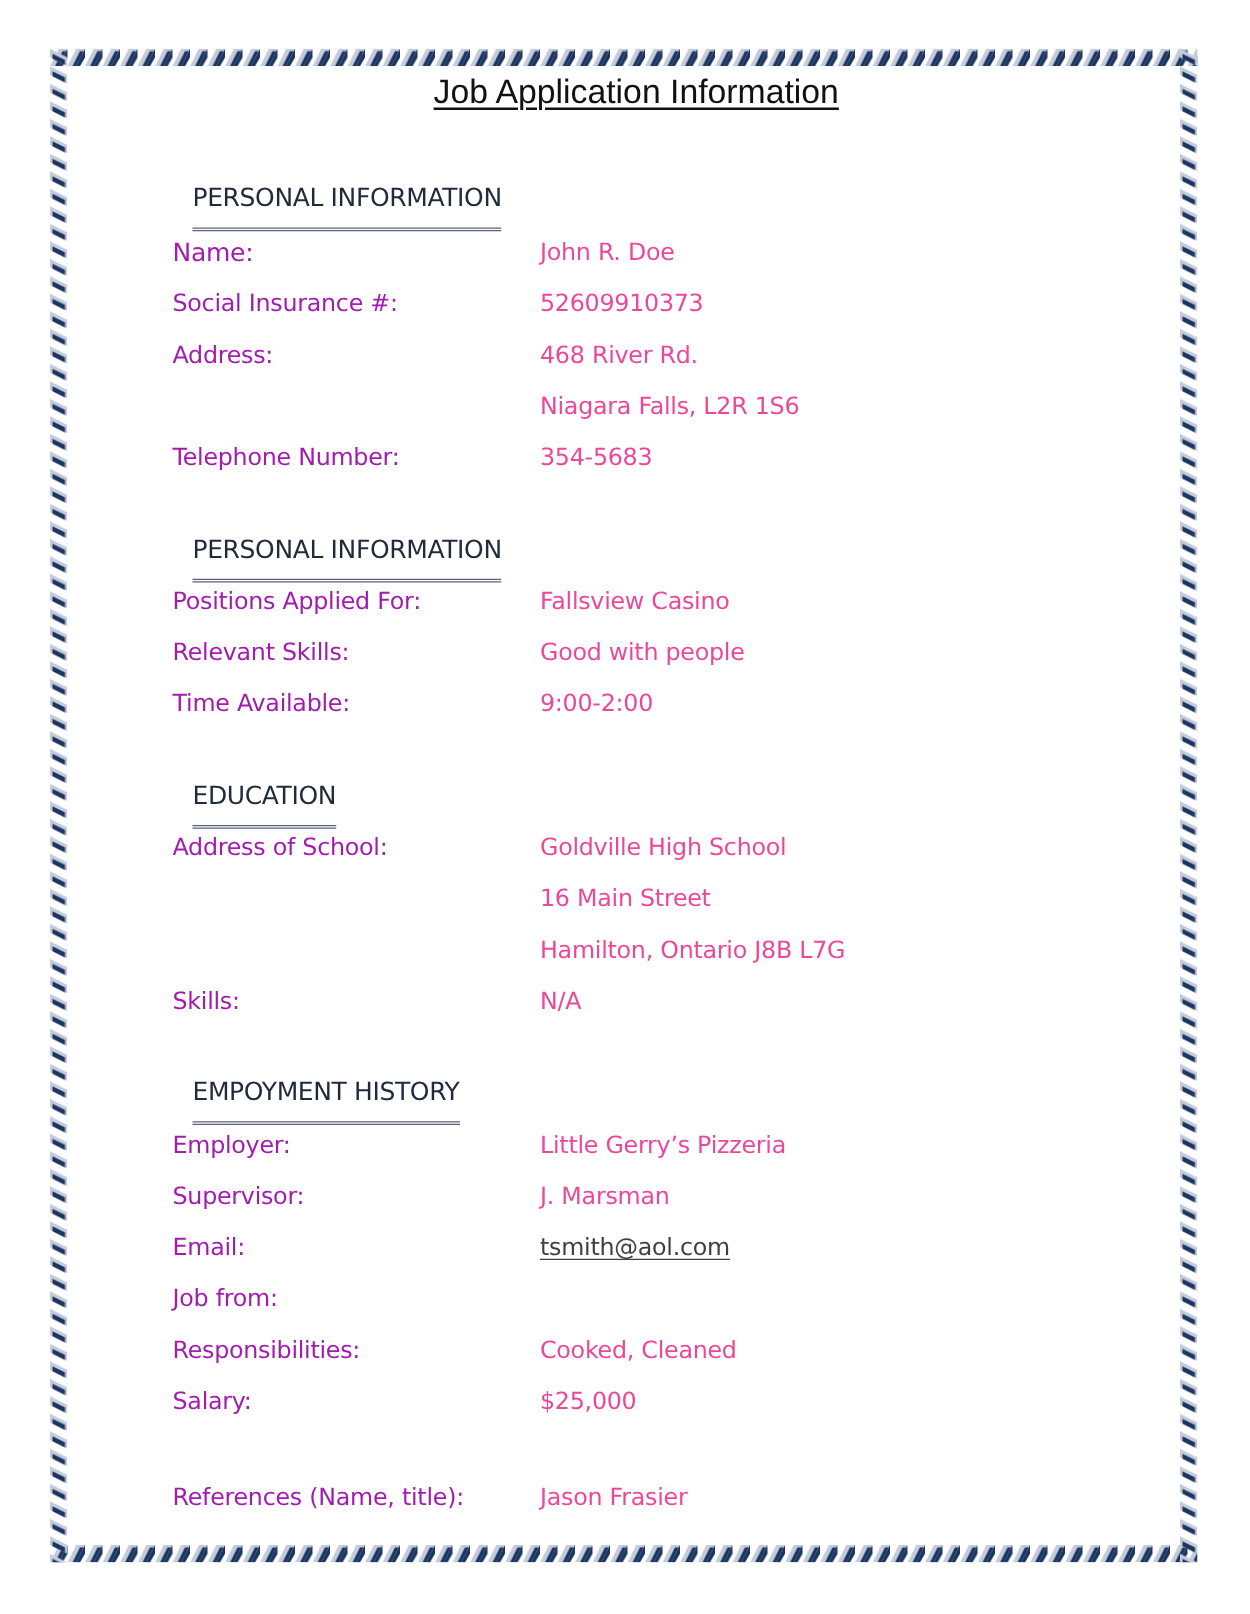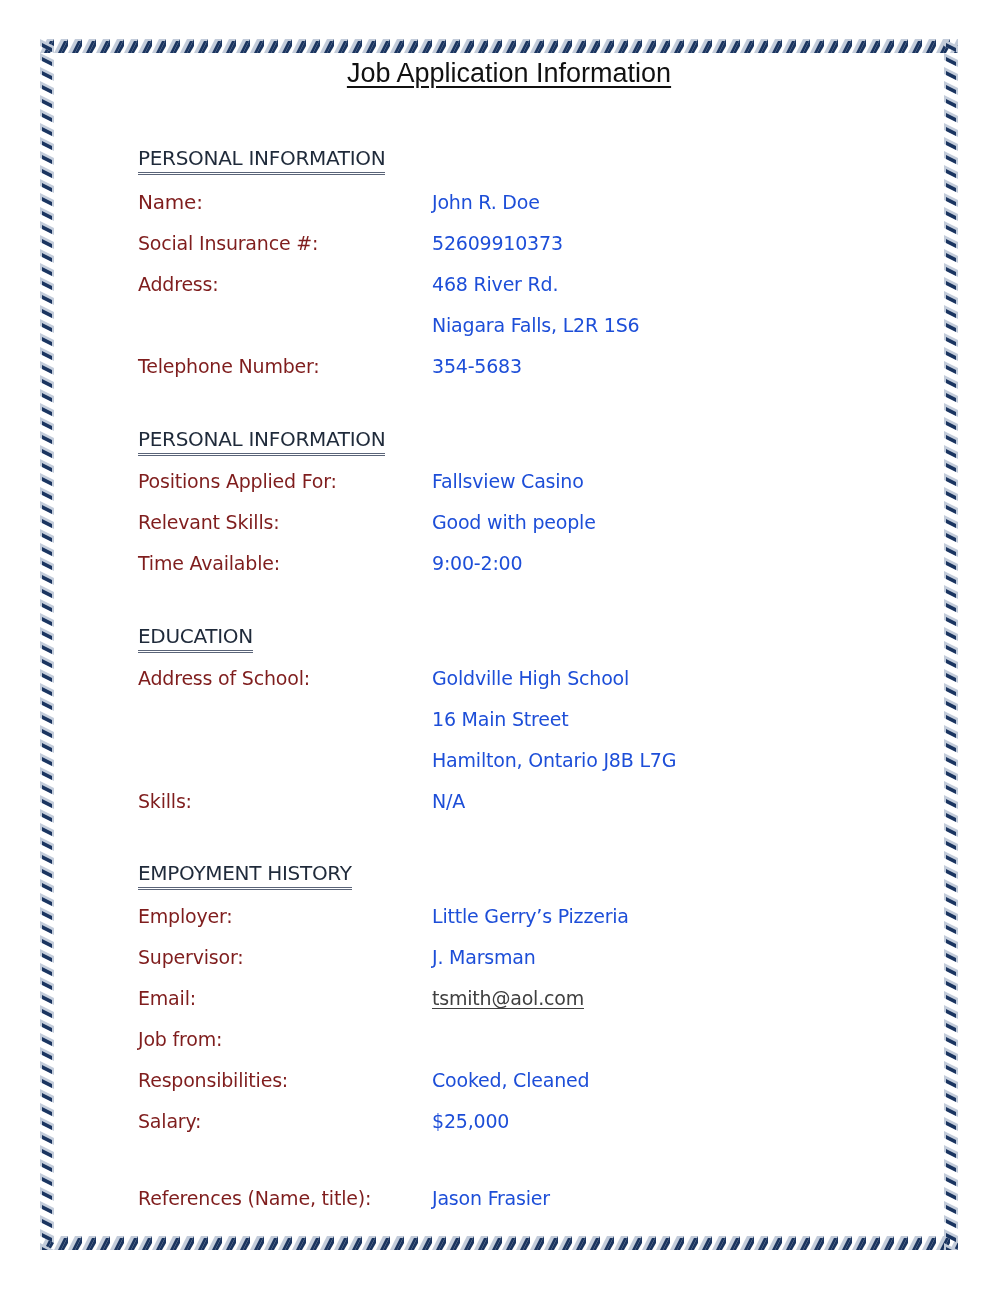--- a/index.html
+++ b/index.html
@@ -26,30 +26,30 @@
       position: absolute; top: 58px; left: 0; width: 1018px;
       text-align: center;
       font-family: "Liberation Sans", sans-serif;
       font-size: 27px; color: #111111;
       text-decoration: underline; text-underline-offset: 4px;
       text-decoration-thickness: 1.5px;
     }
 
     .content { position: absolute; left: 138px; top: 0; width: 760px; }
     .section-heading {
-      position: absolute; left: 0;
+      position: absolute; left: 16px;
       font-size: 20px; color: #1f2a3a; line-height: 24px;
       letter-spacing: -0.3px;
-      padding-bottom: 2px;
+      padding-bottom: 12px;
       border-bottom: 3px double #5a6478;
       display: inline-block;
     }
     .row { position: absolute; left: 0; width: 760px; height: 26px; font-size: 19px; line-height: 26px; letter-spacing: -0.2px; }
-    .row .label { position: absolute; left: 0; color: #7f1d1d; white-space: nowrap; }
-    .row .value { position: absolute; left: 294px; color: #1d4ed8; white-space: nowrap; }
+    .row .label { position: absolute; left: 0; color: #a21caf; white-space: nowrap; }
+    .row .value { position: absolute; left: 294px; color: #ec4899; white-space: nowrap; }
     .row .value.link { color: #404040; text-decoration: underline; text-underline-offset: 3px; }
     .row.name-row .label { font-size: 20px; }
   </style>
 </head>
 <body>
 
 <div class="border-h border-top">
   <svg width="918" height="14" xmlns="http://www.w3.org/2000/svg">
     <defs>
       <pattern id="ph" x="0" y="0" width="14" height="14" patternUnits="userSpaceOnUse">

